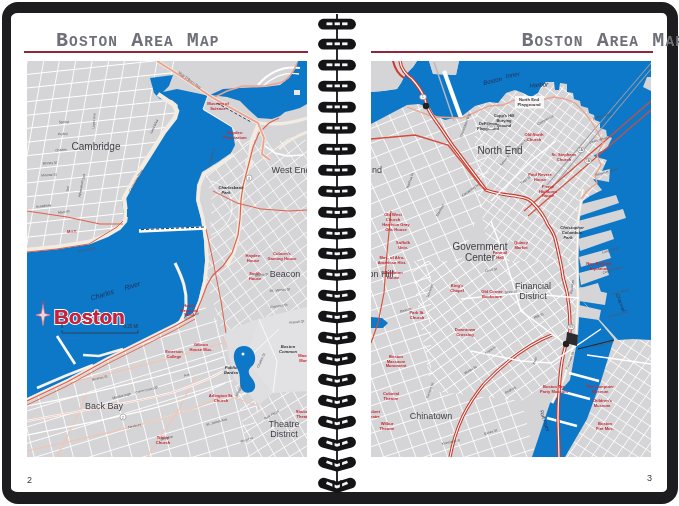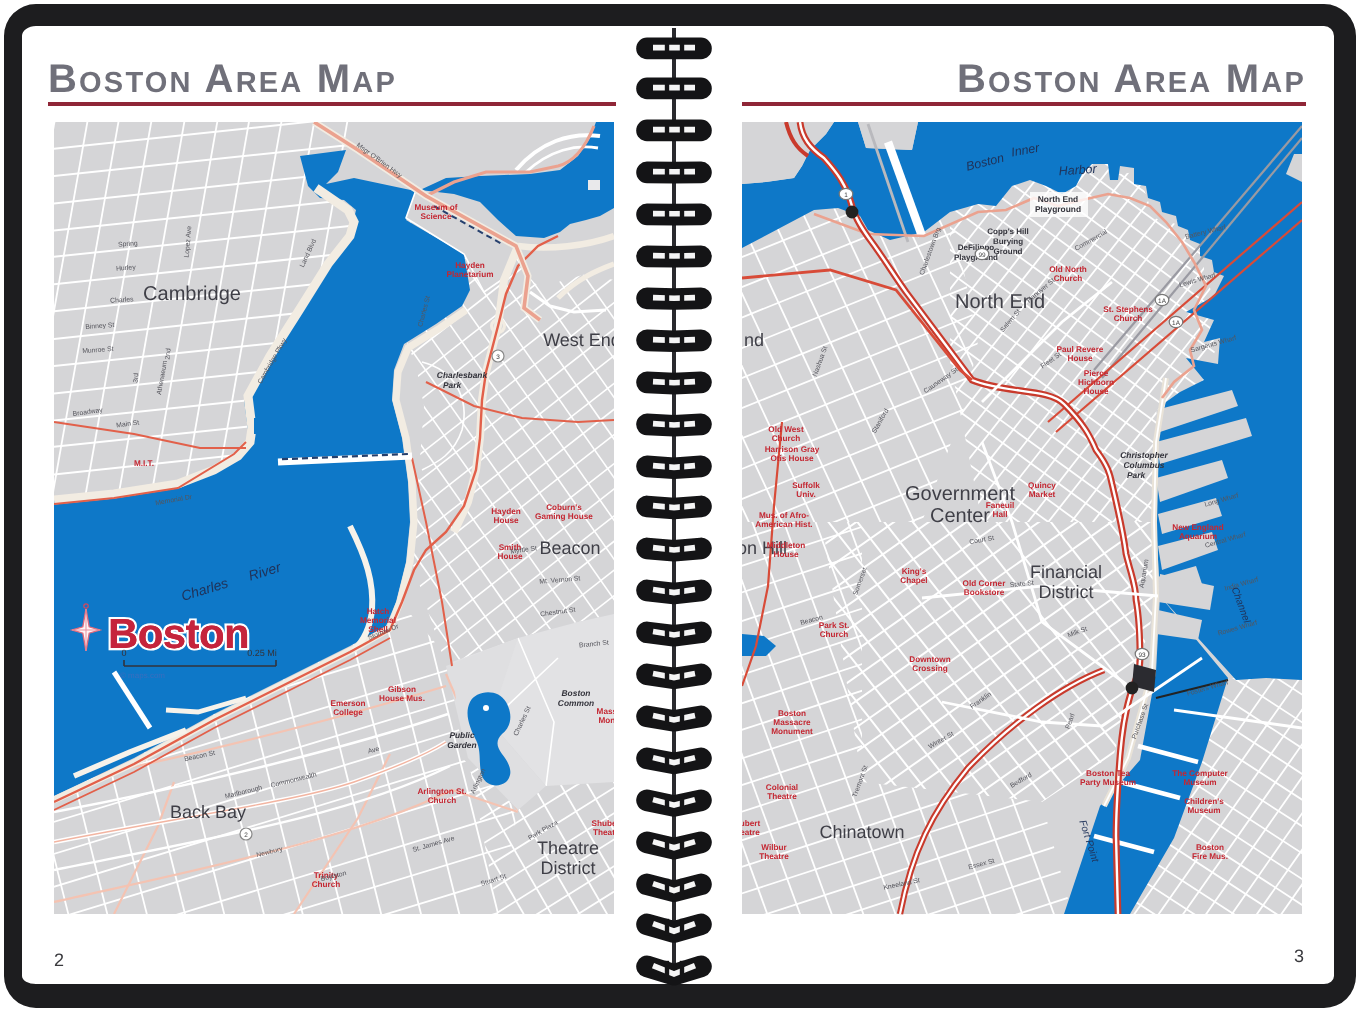--- a/index.html
+++ b/index.html
@@ -1,15 +1,15 @@
 <!DOCTYPE html>
 <html><head><meta charset="utf-8"><title>Boston Area Map</title>
 <style>
 html,body{margin:0;padding:0;width:679px;height:506px;background:#ffffff;overflow:hidden;font-family:"Liberation Sans",sans-serif;}
-.hdr{position:absolute;font-family:Liberation Sans, sans-serif;font-weight:bold;color:#70707a;font-size:20px;letter-spacing:1.1px;}
+.hdr{position:absolute;font-family:Liberation Mono, monospace;font-weight:bold;color:#70707a;font-size:20px;letter-spacing:1.1px;margin-left:32px;}
 .hdr .sc{font-size:14.5px;}
 svg text{font-family:"Liberation Sans",sans-serif;}
 </style></head>
 <body>
 
 <div style="position:absolute;left:2px;top:2px;width:676px;height:502px;border:solid #1d1d1f;border-width:11px 11px 12px 9px;border-radius:16px;box-sizing:border-box;"></div>
 
 <div class="hdr" style="left:24px;top:29px;">B<span class="sc">OSTON</span> A<span class="sc">REA</span> M<span class="sc">AP</span></div>
 
 <div style="position:absolute;left:24px;top:51px;width:284px;height:2px;background:#8f2637;"></div>

